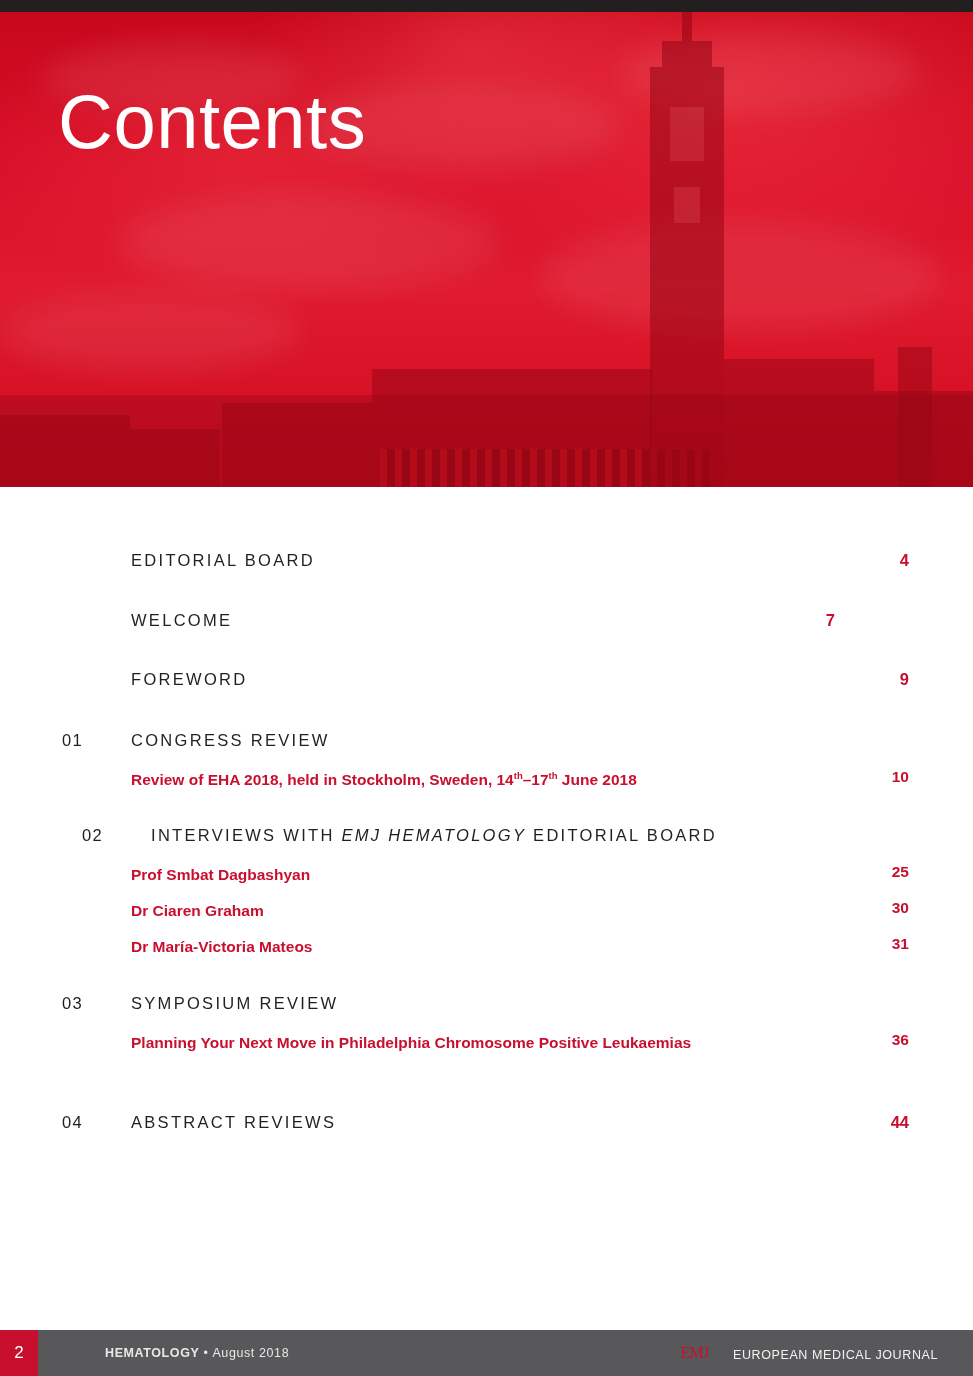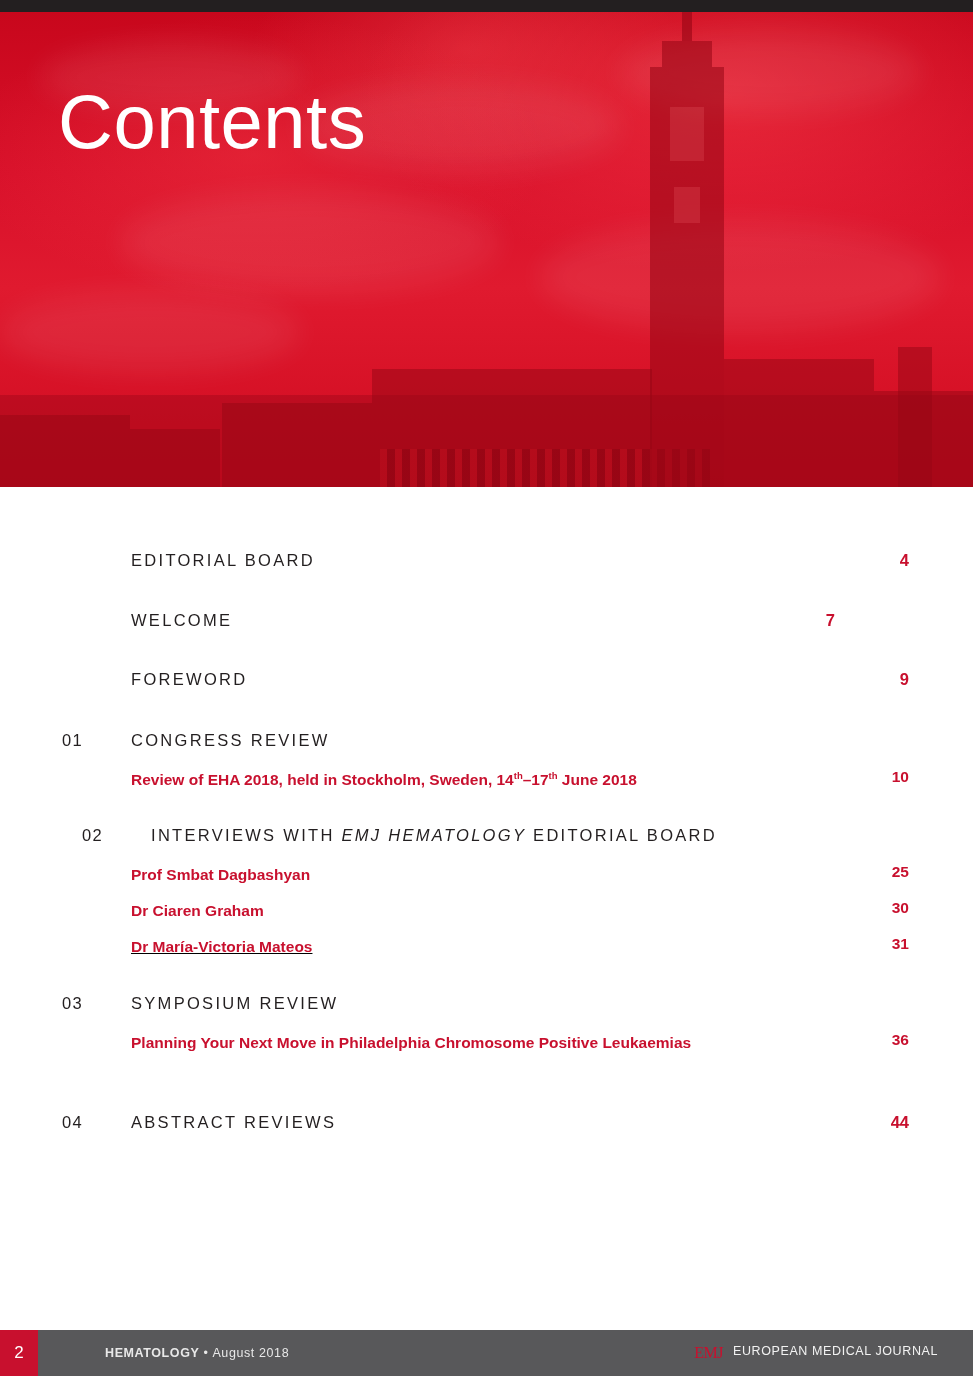--- a/index.html
+++ b/index.html
@@ -176,21 +176,21 @@
   }
 
   .r-editorial { position: absolute; top: 64px; left: 0; width: 973px; }
   .r-welcome   { position: absolute; top: 124px; left: 0; width: 899px; }
   .r-foreword  { position: absolute; top: 183px; left: 0; width: 973px; }
   .r-congress  { position: absolute; top: 244px; left: 0; width: 973px; }
   .r-congress-sub { position: absolute; top: 281px; left: 0; width: 973px; }
   .r-interviews { position: absolute; top: 339px; left: 0; width: 973px; margin-left: 20px; }
   .r-int1 { position: absolute; top: 376px; left: 0; width: 973px; }
   .r-int2 { position: absolute; top: 412px; left: 0; width: 973px; }
-  .r-int3 { position: absolute; top: 448px; left: 0; width: 973px; text-decoration: underline; }
+  .r-int3 { position: absolute; top: 448px; left: 0; width: 973px; }
   .r-symposium { position: absolute; top: 507px; left: 0; width: 973px; }
   .r-sym-sub { position: absolute; top: 544px; left: 0; width: 973px; }
   .r-abstract { position: absolute; top: 626px; left: 0; width: 973px; }
 
   
   .footer {
     position: absolute;
     left: 0;
     bottom: 0;
     width: 973px;
@@ -215,22 +215,22 @@
     color: #e8e8e8;
     font-size: 12.5px;
     letter-spacing: 0.6px;
   }
   .footer-left .bold { font-weight: 700; }
   .footer-left .dot { margin: 0 4px; }
   .footer-right {
     margin-left: auto;
     margin-right: 35px;
     display: flex;
-    align-items: flex-start;
-    gap: 10px;
+    align-items: flex-end;
+    gap: 24px;
   }
   .emj-mark {
     color: #c8102e;
     font-family: "Liberation Serif", serif;
     font-size: 16px;
     letter-spacing: -0.5px;
   }
   .footer-right-text {
     color: #f2f2f2;
     font-size: 12.5px;

